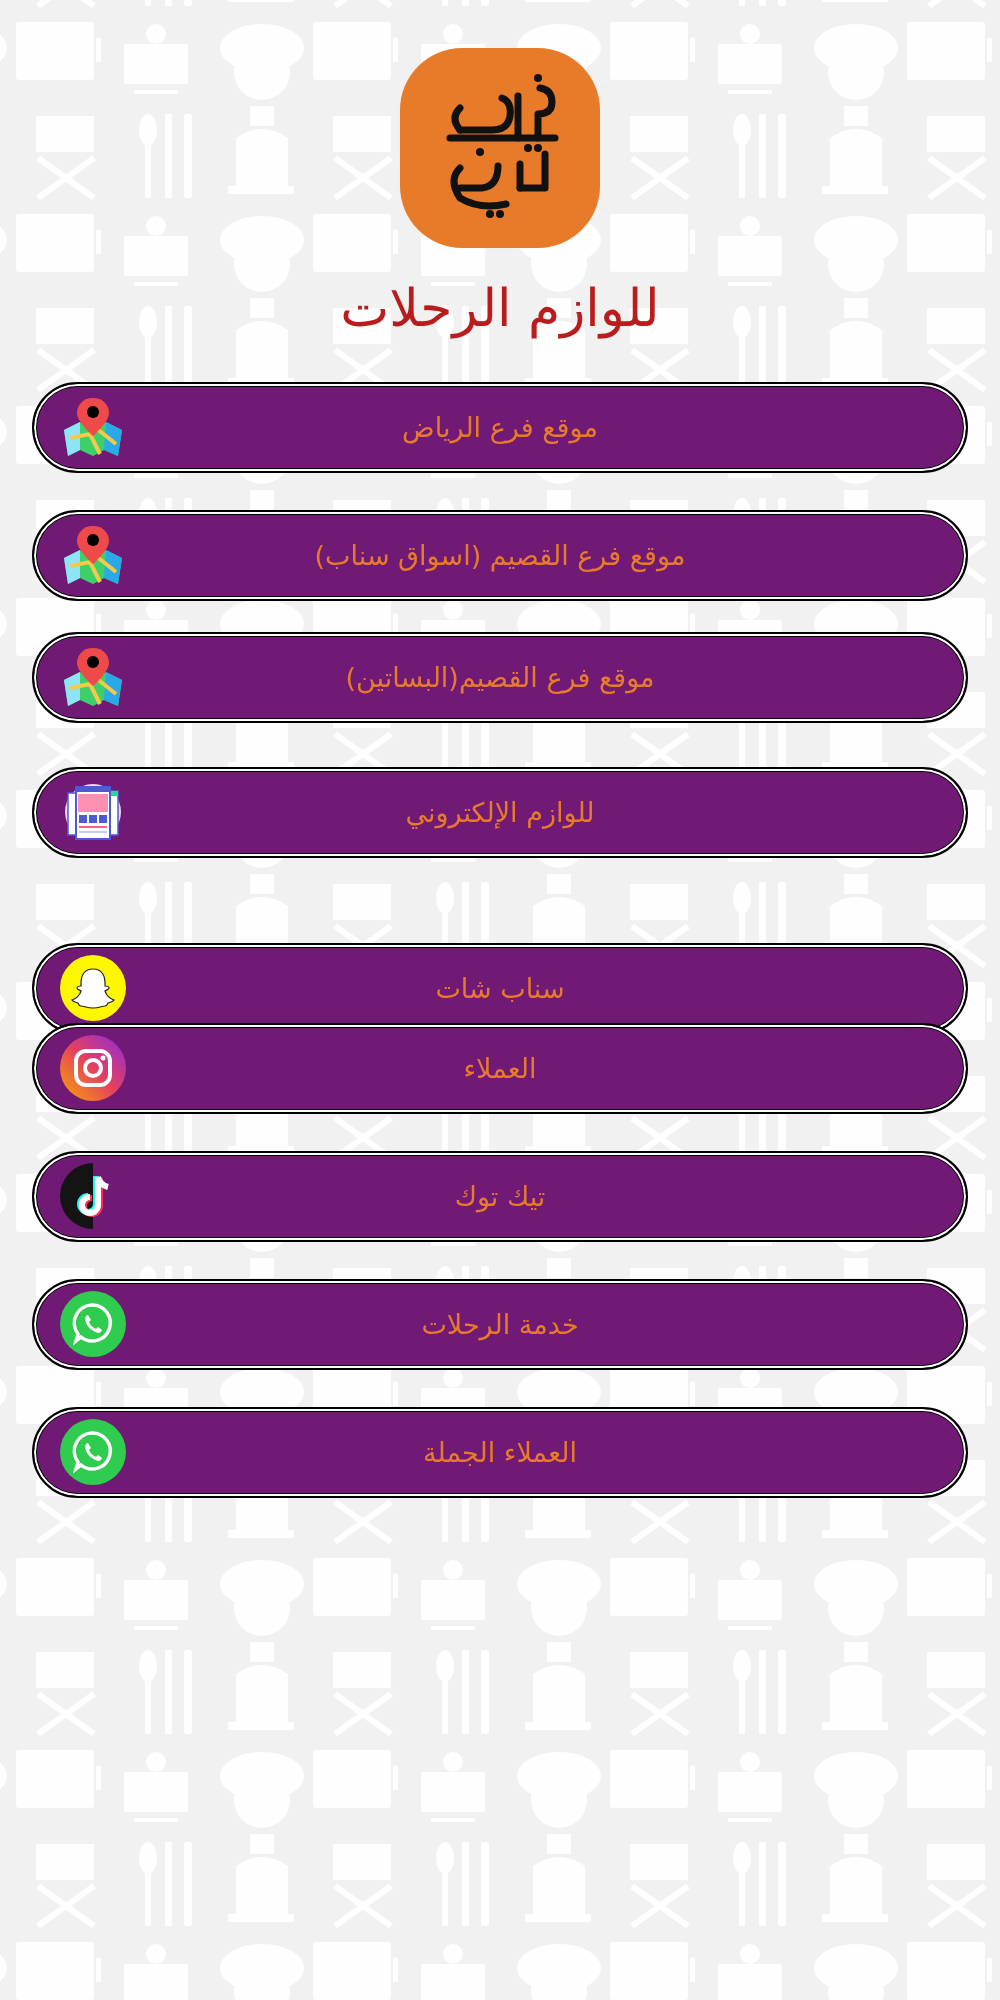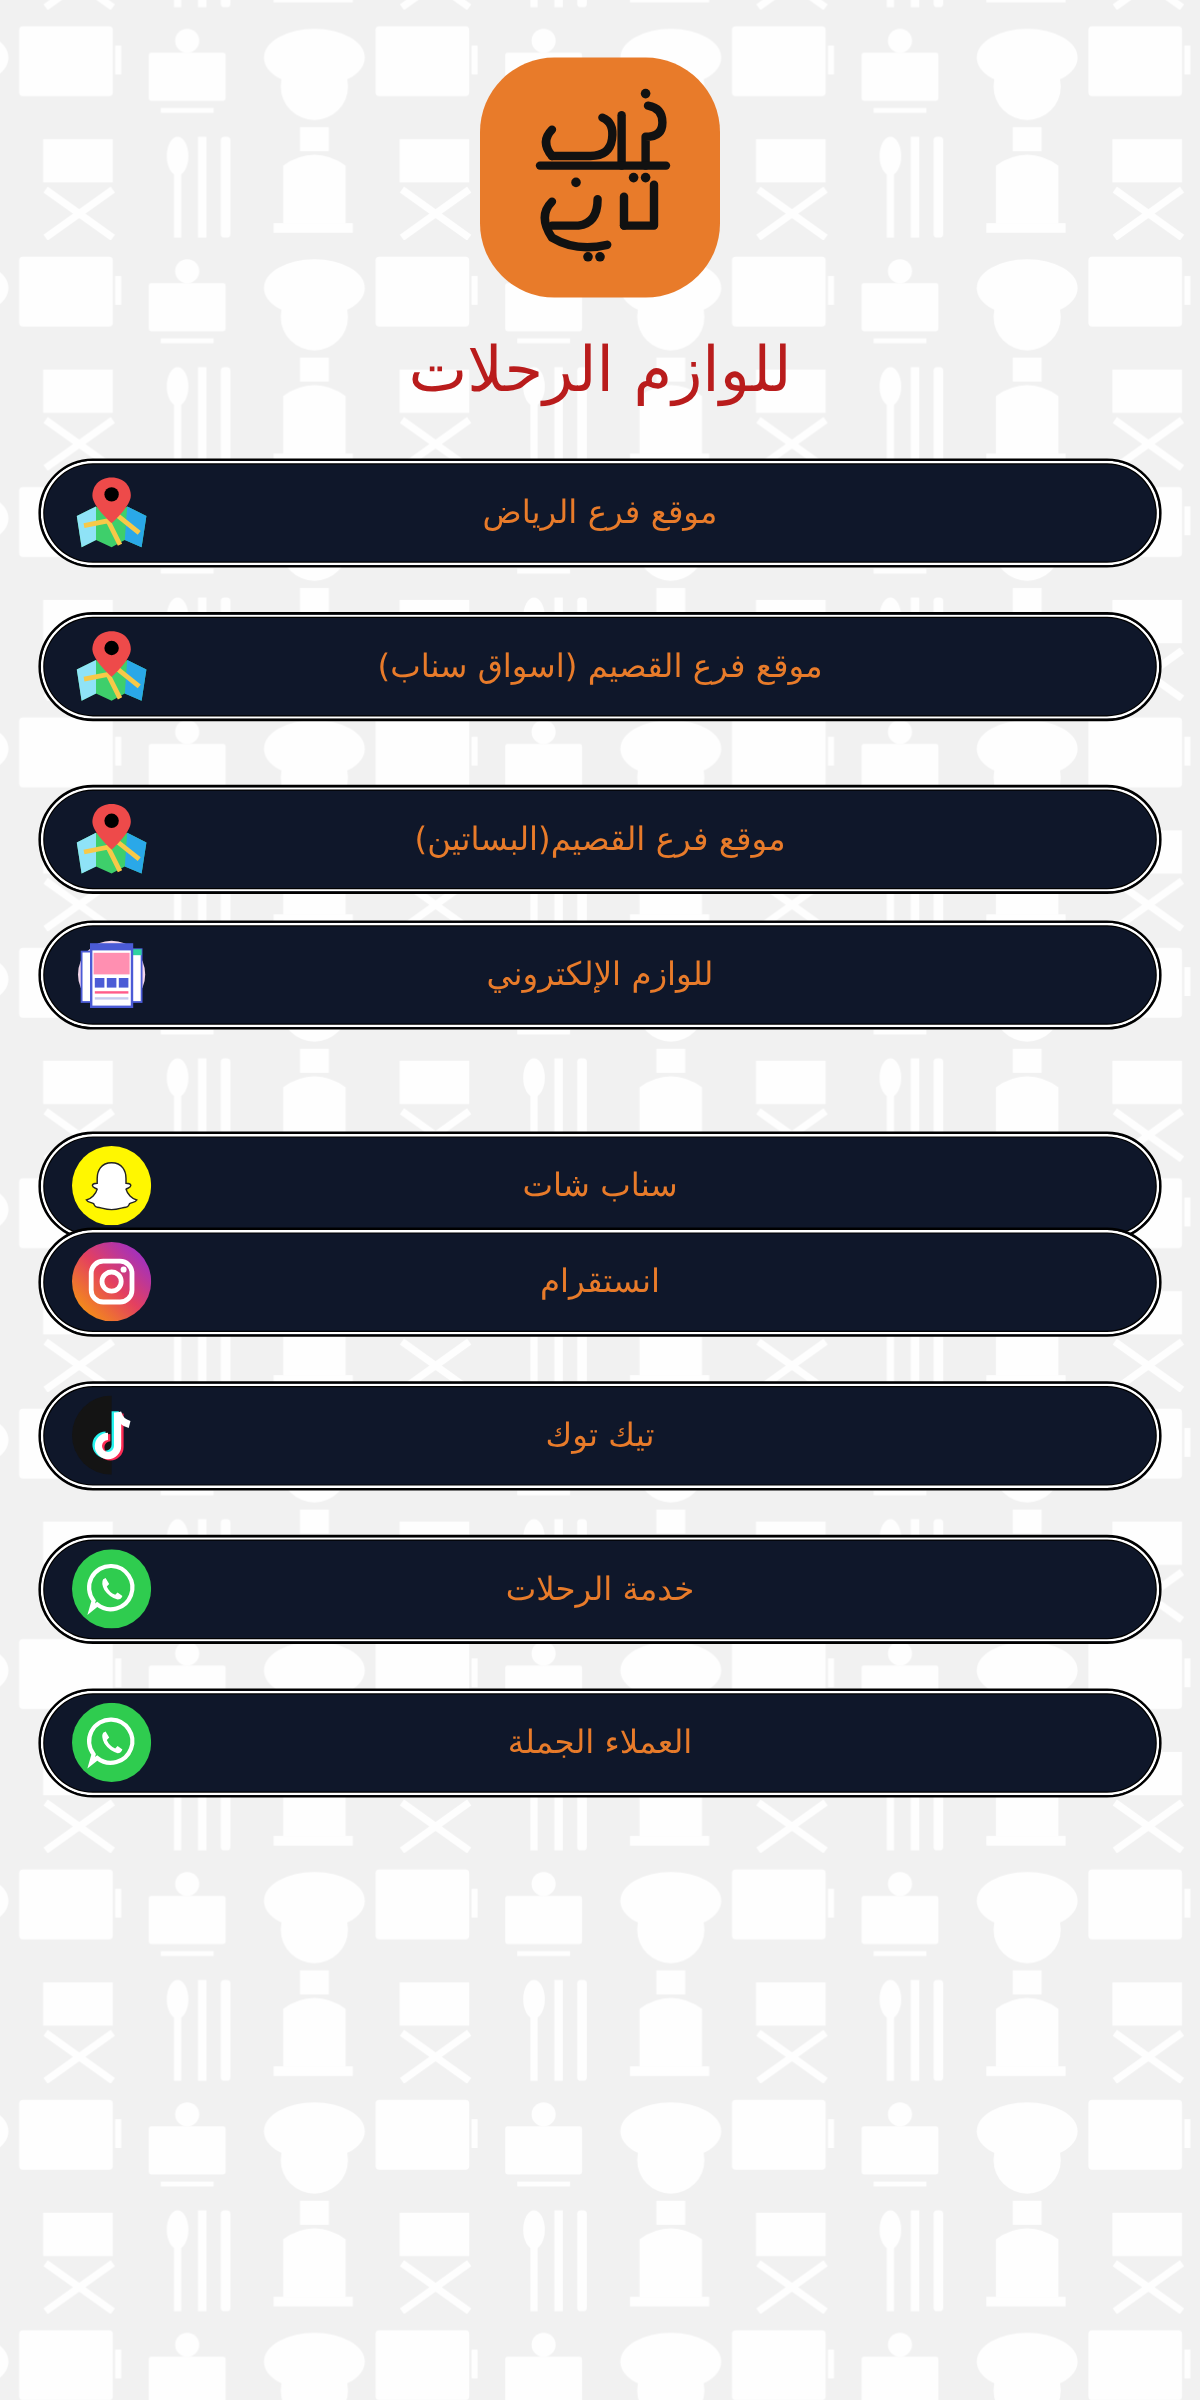--- a/index.html
+++ b/index.html
@@ -22,21 +22,21 @@
   .title {
     position: absolute; left: 0; width: 1000px; top: 278px;
     text-align: center; font-size: 52px; color: #b91c1c;
     font-family: "DejaVu Sans", sans-serif; font-weight: 300;
     direction: rtl;
   }
   .link-btn {
     position: absolute; left: 32px; width: 936px; height: 91px;
     box-sizing: border-box;
     border-radius: 46px;
-    background: #0f172a;
+    background: #701a75;
     border: 2px solid #000;
     box-shadow: inset 0 0 0 2px #fff, inset 0 0 0 3px #000;
     cursor: pointer;
   }
   .link-btn .label {
     position: absolute; left: 0; right: 0; top: 0; bottom: 0;
     display: flex; align-items: center; justify-content: center;
     color: #e87b2a; font-size: 27px;
     font-family: "DejaVu Sans", sans-serif;
     direction: rtl;
@@ -132,21 +132,21 @@
         <path d="M8 62 L20 56 L20 28 L4 36 Z" fill="#8fe3f7"></path>
         <path d="M46 28 L62 36 L58 62 L44 56 Z" fill="#2aa8e8"></path>
         <path d="M10 44 L30 40 L40 60 M36 34 L56 50" stroke="#f7c948" stroke-width="4" fill="none"></path>
         <path d="M33 4 C22 4 17 12 17 19 C17 28 33 42 33 42 C33 42 49 28 49 19 C49 12 44 4 33 4 Z" fill="#ee4a4a"></path>
         <circle cx="33" cy="18" r="6" fill="#000"></circle>
       </svg>
     </span>
     <span class="label">موقع فرع القصيم (اسواق سناب)</span>
   </a>
 
-  <a class="link-btn" style="top:654px">
+  <a class="link-btn" style="top:632px">
     <span class="icon">
       <svg width="66" height="66" viewBox="0 0 66 66">
         <path d="M4 36 L20 28 L33 34 L46 28 L62 36 L58 62 L44 56 L33 62 L20 56 L8 62 Z" fill="#3ecf6b"></path>
         <path d="M8 62 L20 56 L20 28 L4 36 Z" fill="#8fe3f7"></path>
         <path d="M46 28 L62 36 L58 62 L44 56 Z" fill="#2aa8e8"></path>
         <path d="M10 44 L30 40 L40 60 M36 34 L56 50" stroke="#f7c948" stroke-width="4" fill="none"></path>
         <path d="M33 4 C22 4 17 12 17 19 C17 28 33 42 33 42 C33 42 49 28 49 19 C49 12 44 4 33 4 Z" fill="#ee4a4a"></path>
         <circle cx="33" cy="18" r="6" fill="#000"></circle>
       </svg>
     </span>
@@ -192,21 +192,21 @@
             <stop offset="0.5" stop-color="#e4405f"></stop>
             <stop offset="1" stop-color="#8a2be2"></stop>
           </linearGradient>
         </defs>
         <circle cx="33" cy="33" r="33" fill="url(#ig)"></circle>
         <rect x="16" y="16" width="34" height="34" rx="10" fill="none" stroke="#fff" stroke-width="4"></rect>
         <circle cx="33" cy="33" r="8" fill="none" stroke="#fff" stroke-width="4"></circle>
         <circle cx="43" cy="23" r="2.5" fill="#fff"></circle>
       </svg>
     </span>
-    <span class="label">انستقرام</span>
+    <span class="label">العملاء</span>
   </a>
 
   <a class="link-btn" style="top:1151px">
     <span class="icon">
       <svg width="66" height="66" viewBox="0 0 66 66">
         <path d="M33 0 A33 33 0 0 0 33 66 Z" fill="#141414"></path>
         <path d="M38 14 L38 42 A8 8 0 1 1 30 34" fill="none" stroke="#25f4ee" stroke-width="6" transform="translate(-2,-1)"></path>
         <path d="M38 14 L38 42 A8 8 0 1 1 30 34" fill="none" stroke="#fe2c55" stroke-width="6" transform="translate(2,1)"></path>
         <path d="M38 14 L38 42 A8 8 0 1 1 30 34" fill="none" stroke="#fff" stroke-width="6"></path>
         <path d="M38 14 Q40 22 48 24" fill="none" stroke="#fff" stroke-width="6"></path>

